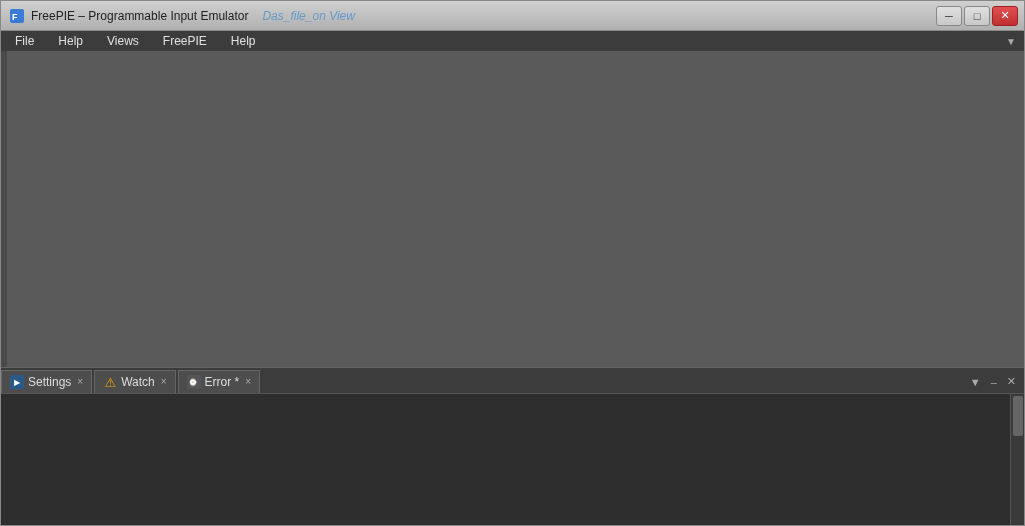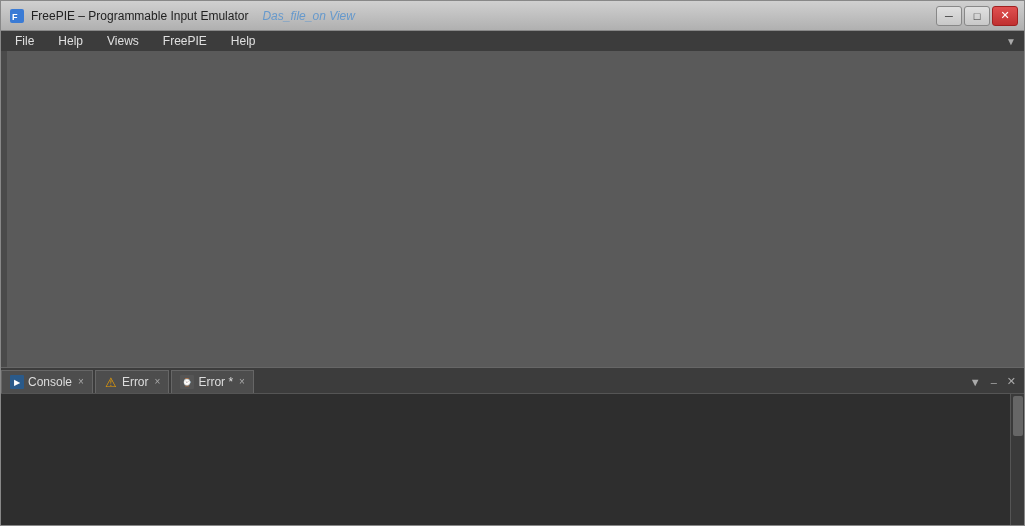--- a/index.html
+++ b/index.html
@@ -266,27 +266,27 @@
   <div id="editor-area">
     <div id="left-indicator"></div>
   </div>
 
   <div id="bottom-panel">
 
     <div id="tab-bar">
 
       <div class="tab">
         <div class="tab-icon console-icon">▶</div>
-        <span>Console</span>
+        <span>Settings</span>
         <span class="tab-close">×</span>
       </div>
 
       <div class="tab">
         <div class="tab-icon error-icon">⚠</div>
-        <span>Error</span>
+        <span>Watch</span>
         <span class="tab-close">×</span>
       </div>
 
       <div class="tab">
         <div class="tab-icon watch-icon">⌚</div>
         <span>Error *</span>
         <span class="tab-close">×</span>
       </div>
 
       <div id="tab-bar-right">

